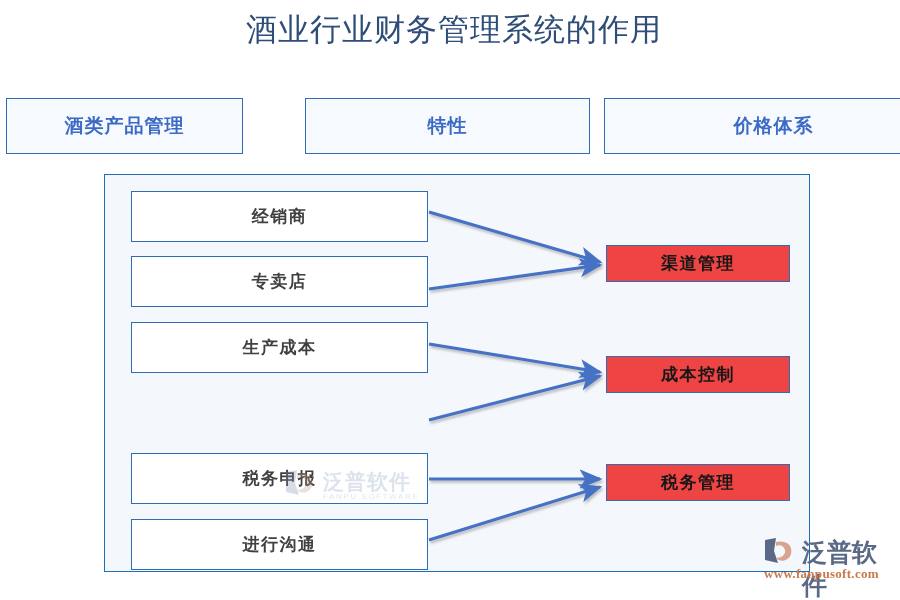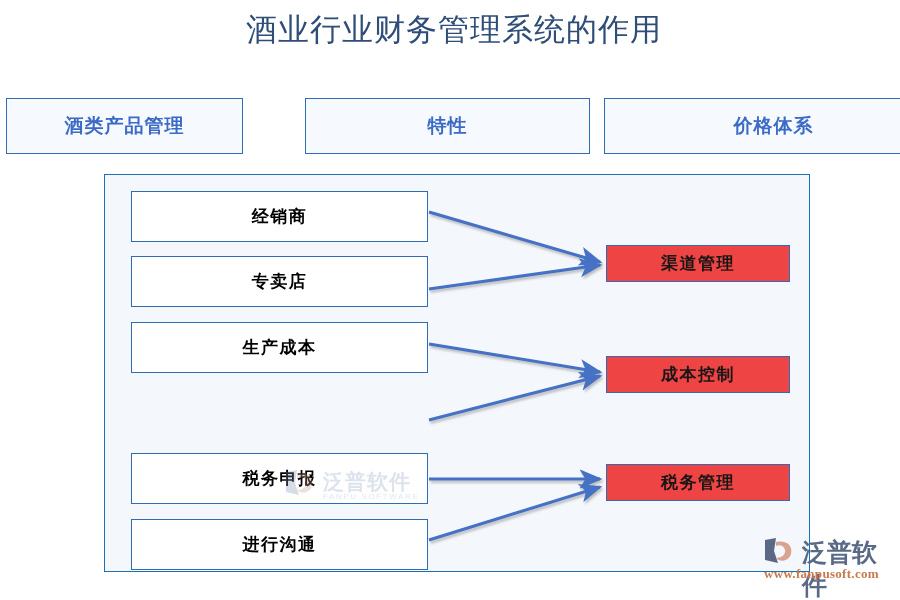--- a/index.html
+++ b/index.html
@@ -75,21 +75,21 @@
     position: absolute;
     left: 131px;
     width: 297px;
     height: 51px;
     background: #FFFFFF;
     border: 1.5px solid #2E6DB4;
     box-sizing: border-box;
     display: flex;
     align-items: center;
     justify-content: center;
-    color: #000000;
+    color: #404040;
     font-size: 17px;
     font-weight: bold;
     letter-spacing: 1.5px;
     z-index: 4;
   }
   #lbox-0 { top: 191px; }
   #lbox-1 { top: 256px; }
   #lbox-2 { top: 322px; }
   #lbox-3 { top: 388px; }
   #lbox-4 { top: 453px; }

